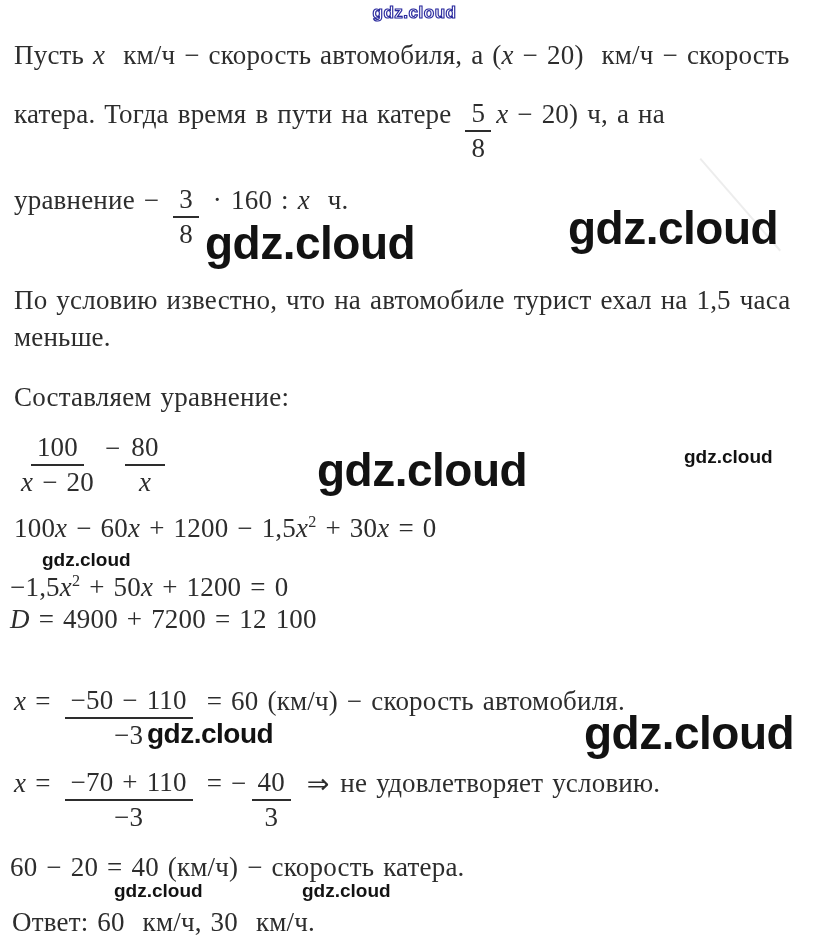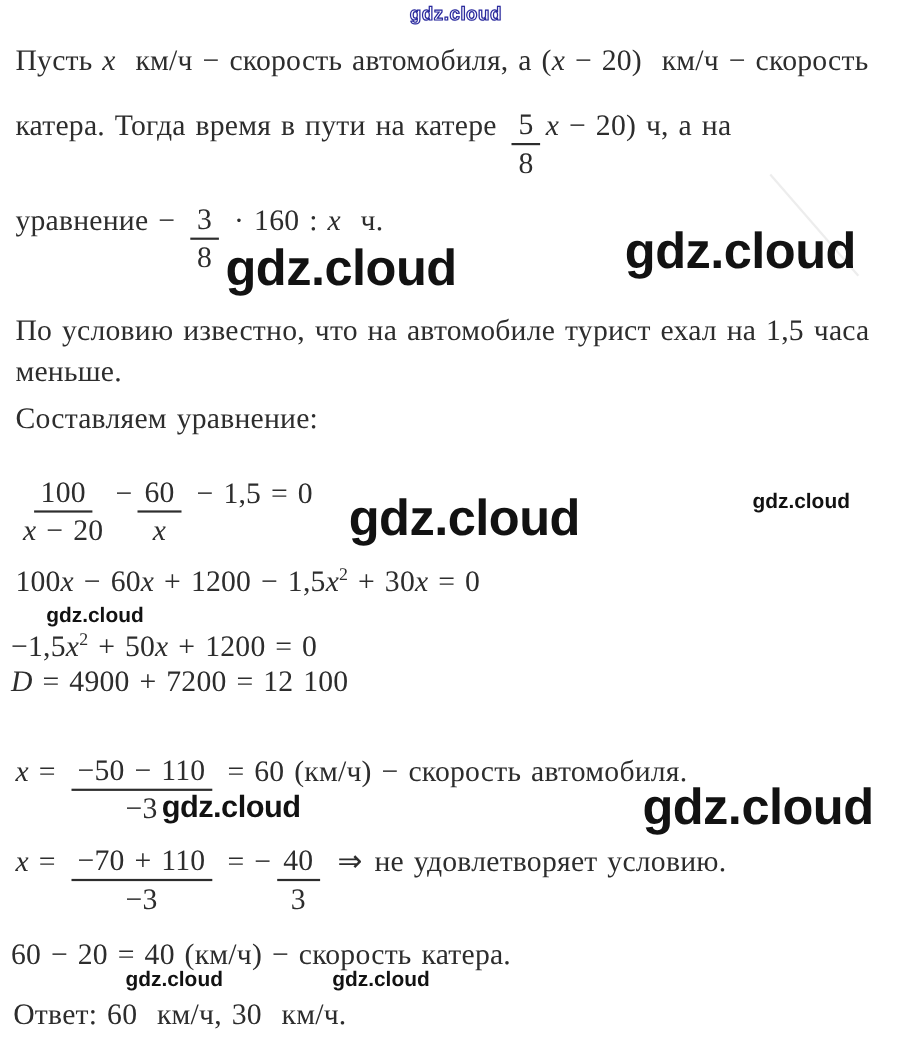--- a/index.html
+++ b/index.html
@@ -59,23 +59,23 @@
   <div class="mline" style="left:14px;top:99px;"><span>катера. Тогда время в пути на катере </span><span class="frac"><span class="num">5</span><span class="den">8</span></span><span class="var">x</span><span> − 20) ч, а на</span></div>
 
   <div class="mline" style="left:14px;top:185px;"><span>уравнение − </span><span class="frac"><span class="num">3</span><span class="den">8</span></span><span> · 160 : </span><span class="var">x</span><span>  ч.</span></div>
 
   <div class="wm wm-big" style="left:205px;top:220px;">gdz.cloud</div>
   <div class="wm wm-big" style="left:568px;top:205px;">gdz.cloud</div>
 
   <div class="tline" style="left:14px;top:265px;margin-top:20px;">По условию известно, что на автомобиле турист ехал на 1,5 часа</div>
   <div class="tline" style="left:14px;top:322px;">меньше.</div>
 
-  <div class="tline" style="left:14px;top:365px;">Составляем уравнение:</div>
+  <div class="tline" style="left:14px;top:382px;">Составляем уравнение:</div>
 
-  <div class="mline" style="left:10px;top:433px;"><span class="frac"><span class="num">100</span><span class="den"><span class="var">x</span><span> − 20</span></span></span><span>−</span><span class="frac"><span class="num">60</span><span class="den var">x</span></span><span> − 1,5 = 0</span></div>
+  <div class="mline" style="left:10px;top:433px;"><span class="frac"><span class="num">100</span><span class="den"><span class="var">x</span><span> − 20</span></span></span><span>−</span><span class="frac"><span class="num">80</span><span class="den var">x</span></span></div>
 
   <div class="wm wm-big" style="left:317px;top:447px;">gdz.cloud</div>
   <div class="wm wm-small" style="left:684px;top:447px;">gdz.cloud</div>
 
   <div class="tline" style="left:14px;top:513px;"><span>100</span><span class="var">x</span><span> − 60</span><span class="var">x</span><span> + 1200 − 1,5</span><span class="var">x</span><sup>2</sup><span> + 30</span><span class="var">x</span><span> = 0</span></div>
 
   <div class="wm wm-small" style="left:42px;top:550px;">gdz.cloud</div>
 
   <div class="tline" style="left:10px;top:572px;"><span>−1,5</span><span class="var">x</span><sup>2</sup><span> + 50</span><span class="var">x</span><span> + 1200 = 0</span></div>
 

